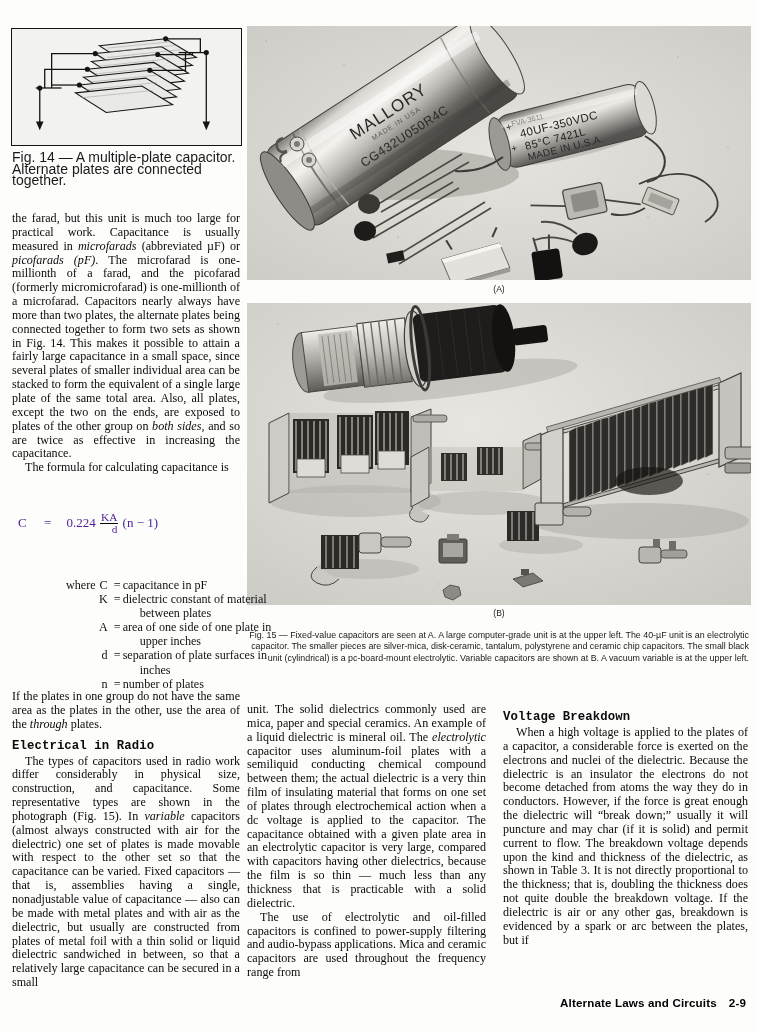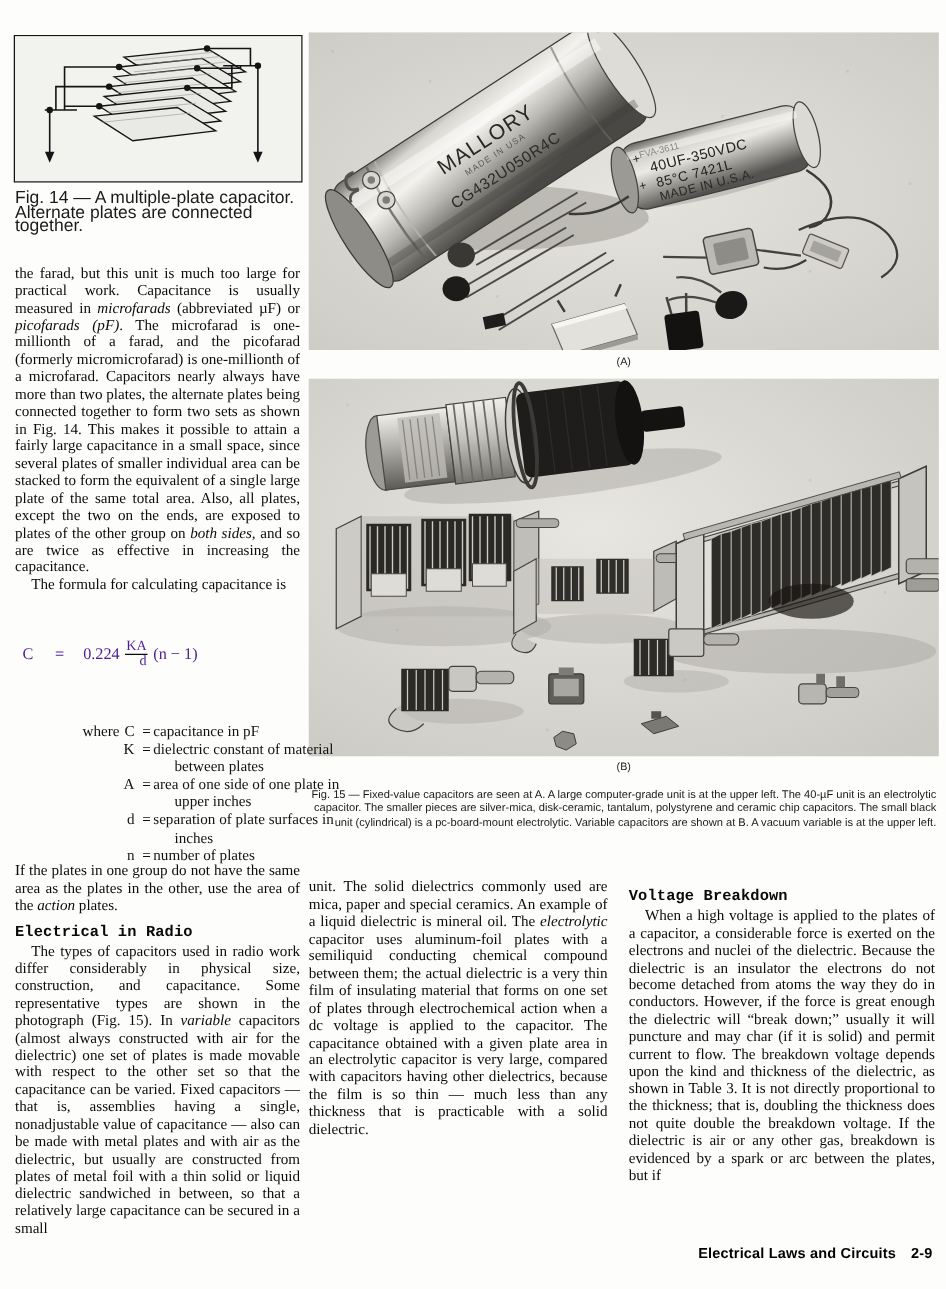--- a/index.html
+++ b/index.html
@@ -649,31 +649,32 @@
           <tr>
             <td class="lbl"><span>n</span></td>
             <td class="eq">=</td>
             <td class="def">number of plates</td>
           </tr>
         </tbody>
     </table>
   </div>
 
   <div class="body-col" id="col-left-bot">
-    <p>If the plates in one group do not have the same area as the plates in the other, use the area of the <i>action</i> plates.</p>
+    <p>If the plates in one group do not have the same area as the plates in the other, use the area of the <i>through</i> plates.</p>
     <h3 class="subhead">Electrical in Radio</h3>
     <p class="indent">The types of capacitors used in radio work differ considerably in physical size, construction, and capacitance. Some representative types are shown in the photograph (Fig. 15). In <i>variable</i> capacitors (almost always constructed with air for the dielectric) one set of plates is made movable with respect to the other set so that the capacitance can be varied. Fixed capacitors — that is, assemblies having a single, nonadjustable value of capacitance — also can be made with metal plates and with air as the dielectric, but usually are constructed from plates of metal foil with a thin solid or liquid dielectric sandwiched in between, so that a relatively large capacitance can be secured in a small</p>
   </div>
 
   <div class="body-col" id="col-mid">
     <p>unit. The solid dielectrics commonly used are mica, paper and special ceramics. An example of a liquid dielectric is mineral oil. The <i>electrolytic</i> capacitor uses aluminum-foil plates with a semiliquid conducting chemical compound between them; the actual dielectric is a very thin film of insulating material that forms on one set of plates through electrochemical action when a dc voltage is applied to the capacitor. The capacitance obtained with a given plate area in an electrolytic capacitor is very large, compared with capacitors having other dielectrics, because the film is so thin — much less than any thickness that is practicable with a solid dielectric.</p>
+    <p class="indent">The use of electrolytic and oil-filled capacitors is confined to power-supply filtering and audio-bypass applications. Mica and ceramic capacitors are used throughout the frequency range from</p>
   </div>
 
   <div class="body-col" id="col-right">
     <h3 class="subhead">Voltage Breakdown</h3>
     <p class="indent">When a high voltage is applied to the plates of a capacitor, a considerable force is exerted on the electrons and nuclei of the dielectric. Because the dielectric is an insulator the electrons do not become detached from atoms the way they do in conductors. However, if the force is great enough the dielectric will “break down;” usually it will puncture and may char (if it is solid) and permit current to flow. The breakdown voltage depends upon the kind and thickness of the dielectric, as shown in Table 3. It is not directly proportional to the thickness; that is, doubling the thickness does not quite double the breakdown voltage. If the dielectric is air or any other gas, breakdown is evidenced by a spark or arc between the plates, but if</p>
   </div>
 
   <div id="footer">
-    <span>Electrical Laws and Circuits</span><span class="pg">2-9</span>
+    <span>Alternate Laws and Circuits</span><span class="pg">2-9</span>
   </div>
 
 </div>
 
 </body></html>

